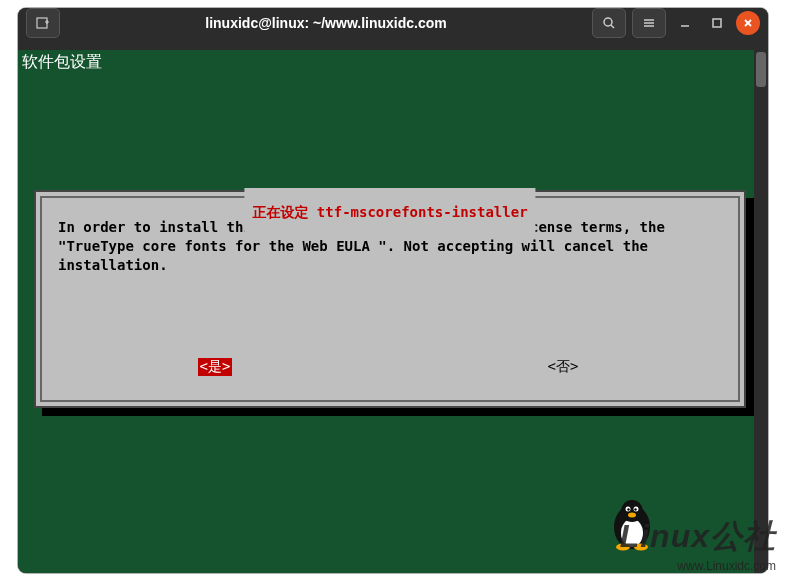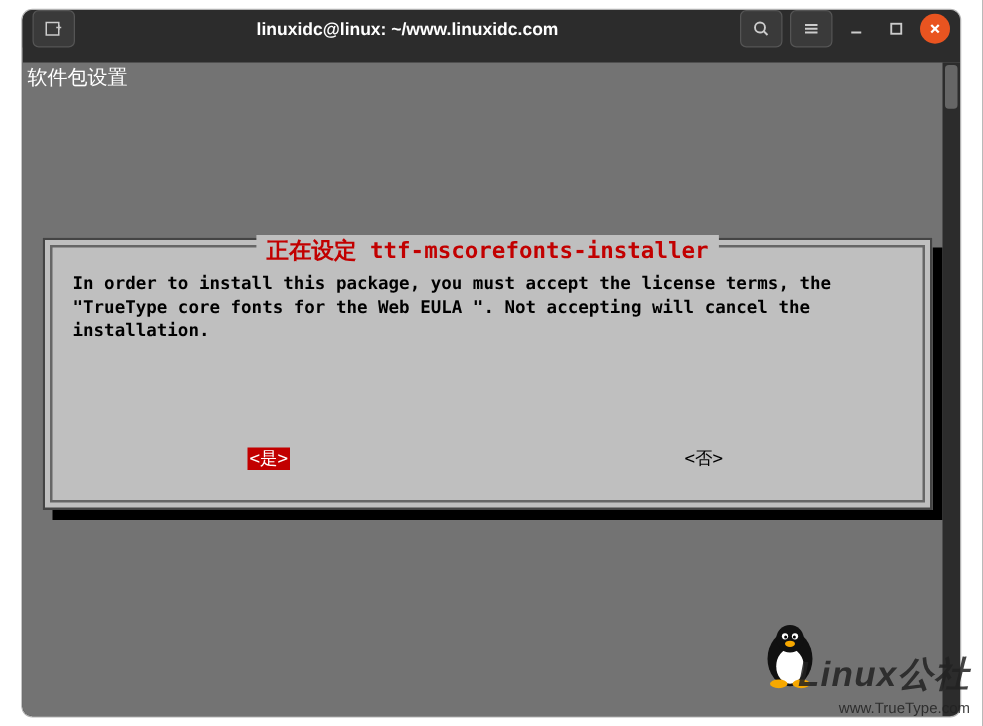--- a/index.html
+++ b/index.html
@@ -88,21 +88,21 @@
       width: 24px;
       height: 24px;
       color: #fff;
     }
     .terminal-body {
       position: absolute;
       top: 42px;
       left: 0;
       right: 0;
       bottom: 0;
-      background: #737373;
+      background: #14532d;
       font-family: "DejaVu Sans Mono", monospace;
       font-size: 14px;
     }
     .scrollbar {
       position: absolute;
       right: 0;
       top: 0;
       width: 14px;
       height: 100%;
       background: #2c2c2c;
@@ -148,24 +148,24 @@
       right: 4px;
       bottom: 4px;
       border: 2px solid #666;
     }
     .dialog-title {
       position: absolute;
       top: -10px;
       left: 50%;
       transform: translateX(-50%);
       background: #bfbfbf;
-      padding: 0 8px;
+      padding: 16px 8px;
       color: #c20000;
       font-weight: bold;
-      font-size: 18px;
+      font-size: 14px;
       white-space: nowrap;
     }
     .dialog-content {
       padding: 20px 16px 0 16px;
       color: #000;
       font-size: 14px;
       line-height: 1.35;
       font-weight: bold;
     }
     .dialog-buttons {
@@ -190,21 +190,21 @@
       position: absolute;
       right: 10px;
       bottom: 8px;
       text-align: right;
       color: #222;
       font-family: sans-serif;
       opacity: 0.85;
       pointer-events: none;
     }
     .watermark-main {
-      font-size: 28px;
+      font-size: 32px;
       font-weight: bold;
       font-style: italic;
       letter-spacing: 1px;
     }
     .watermark-sub {
       font-size: 12px;
     }
     .penguin {
       position: absolute;
       right: 130px;
@@ -300,14 +300,14 @@
     <circle cx="20.5" cy="12.5" r="1.2" fill="#000"></circle>
     <circle cx="27.5" cy="12.5" r="1.2" fill="#000"></circle>
     <ellipse cx="24" cy="18" rx="4" ry="2.5" fill="#f7a800"></ellipse>
     <ellipse cx="15" cy="50" rx="7" ry="3.5" fill="#f7a800"></ellipse>
     <ellipse cx="33" cy="50" rx="7" ry="3.5" fill="#f7a800"></ellipse>
   </svg>
 </div>
 
 <div class="watermark">
   <div class="watermark-main">Linux公社</div>
-  <div class="watermark-sub">www.TrueType.com</div>
+  <div class="watermark-sub">www.Linuxidc.com</div>
 </div>
 
 </body></html>

